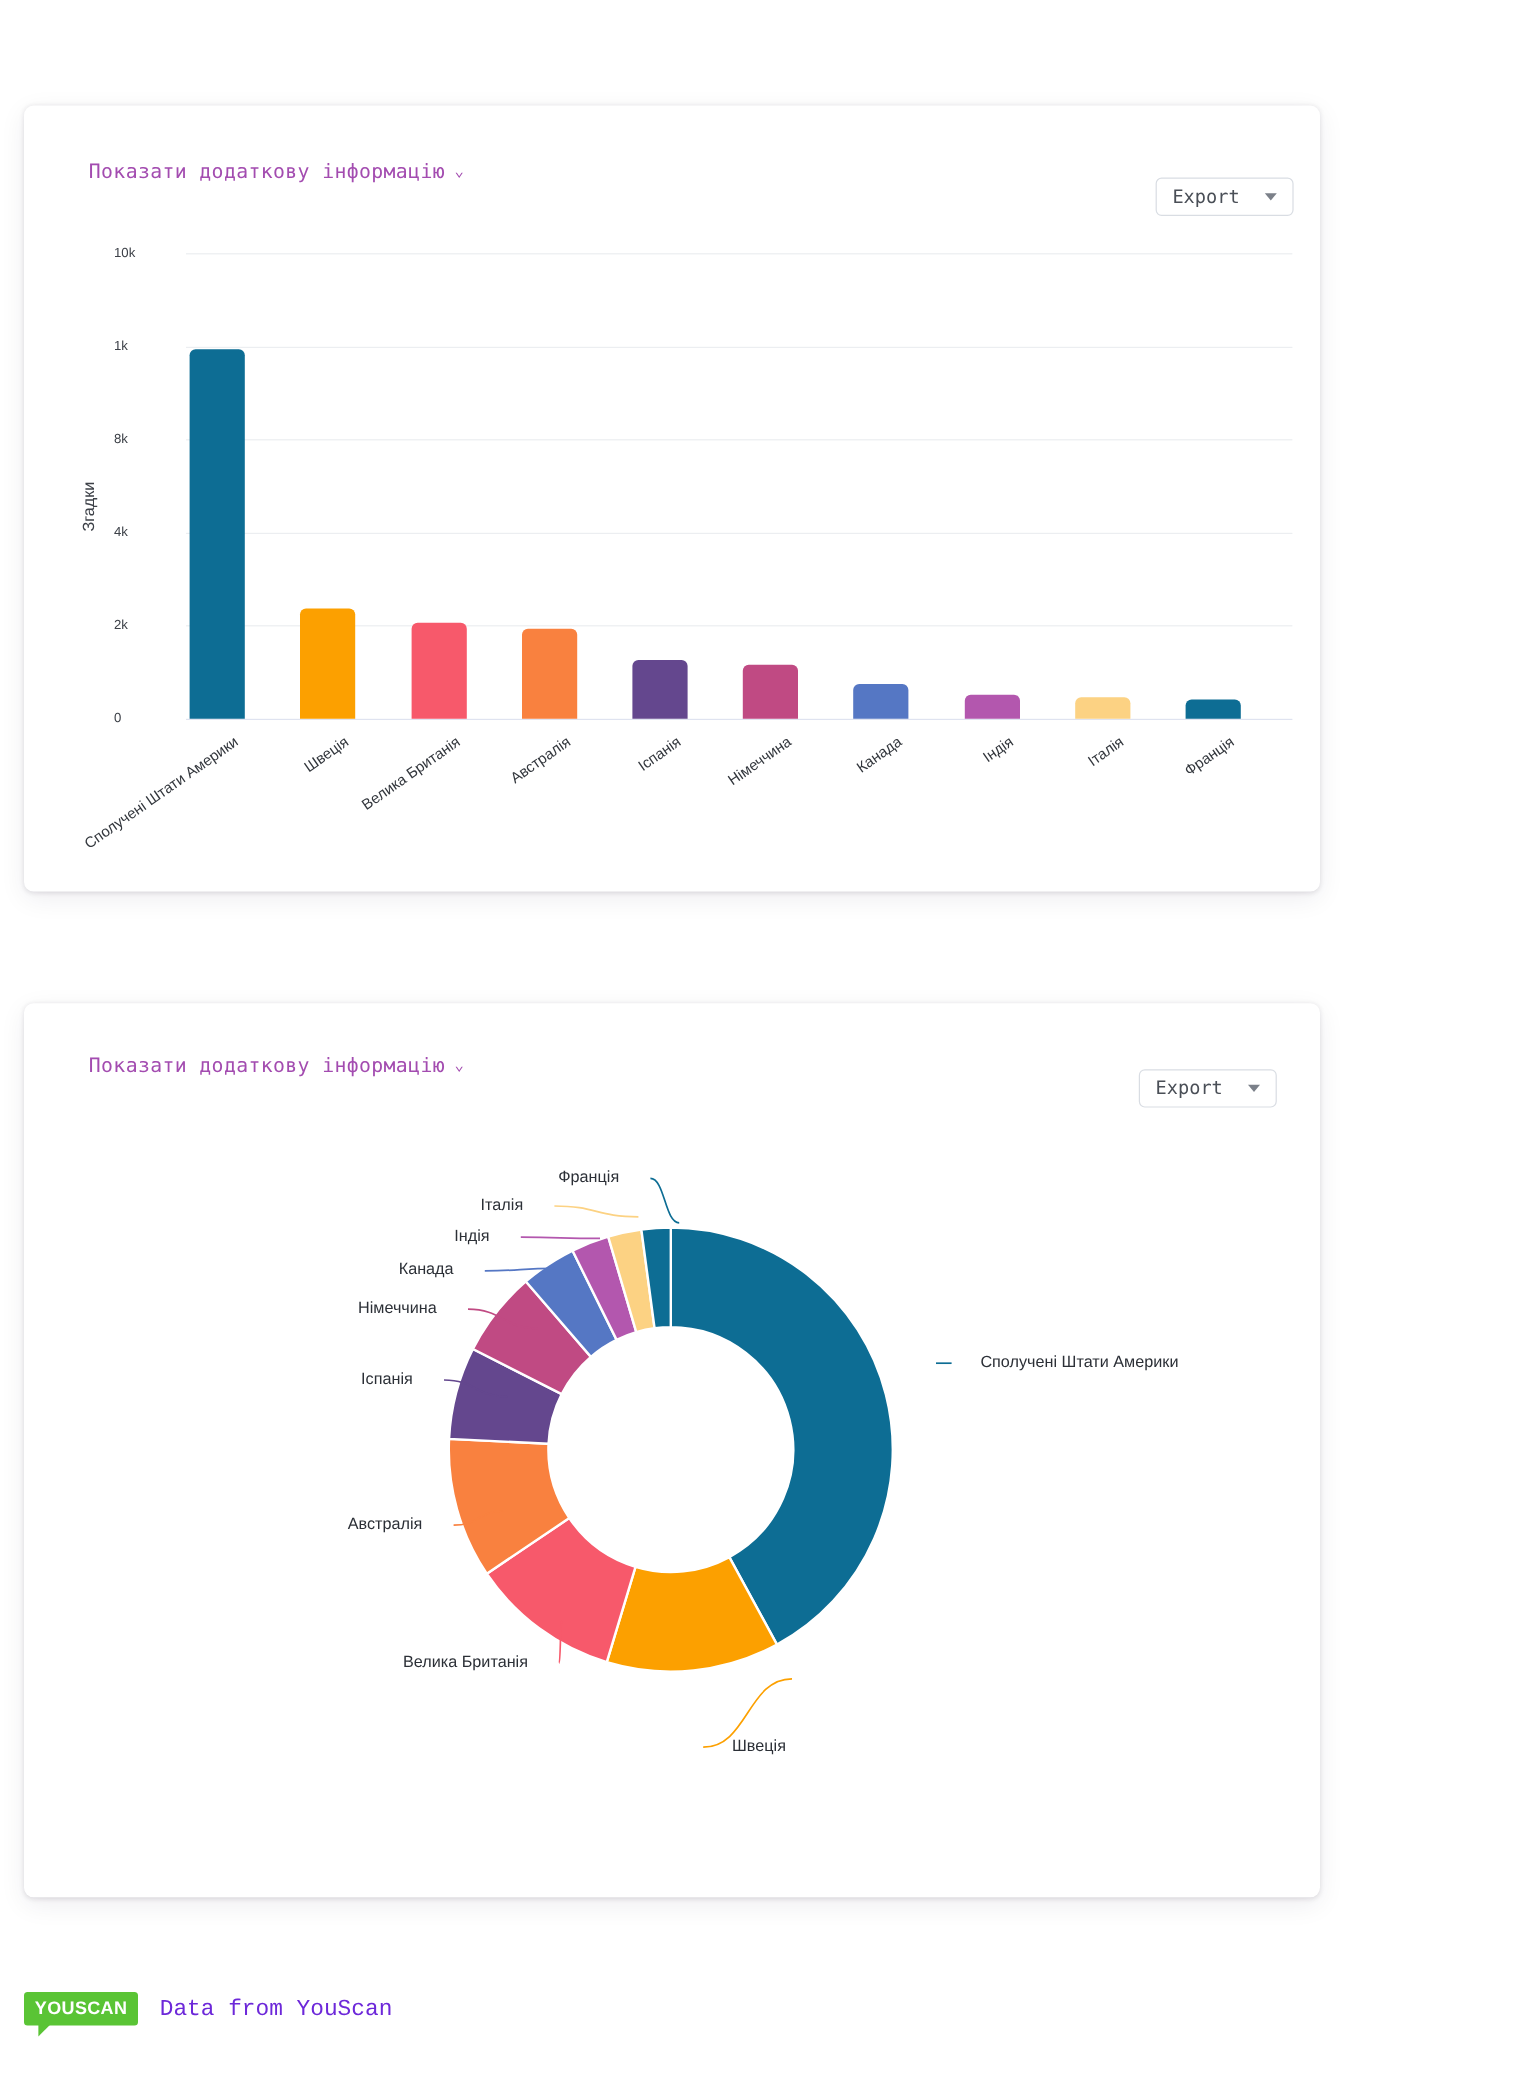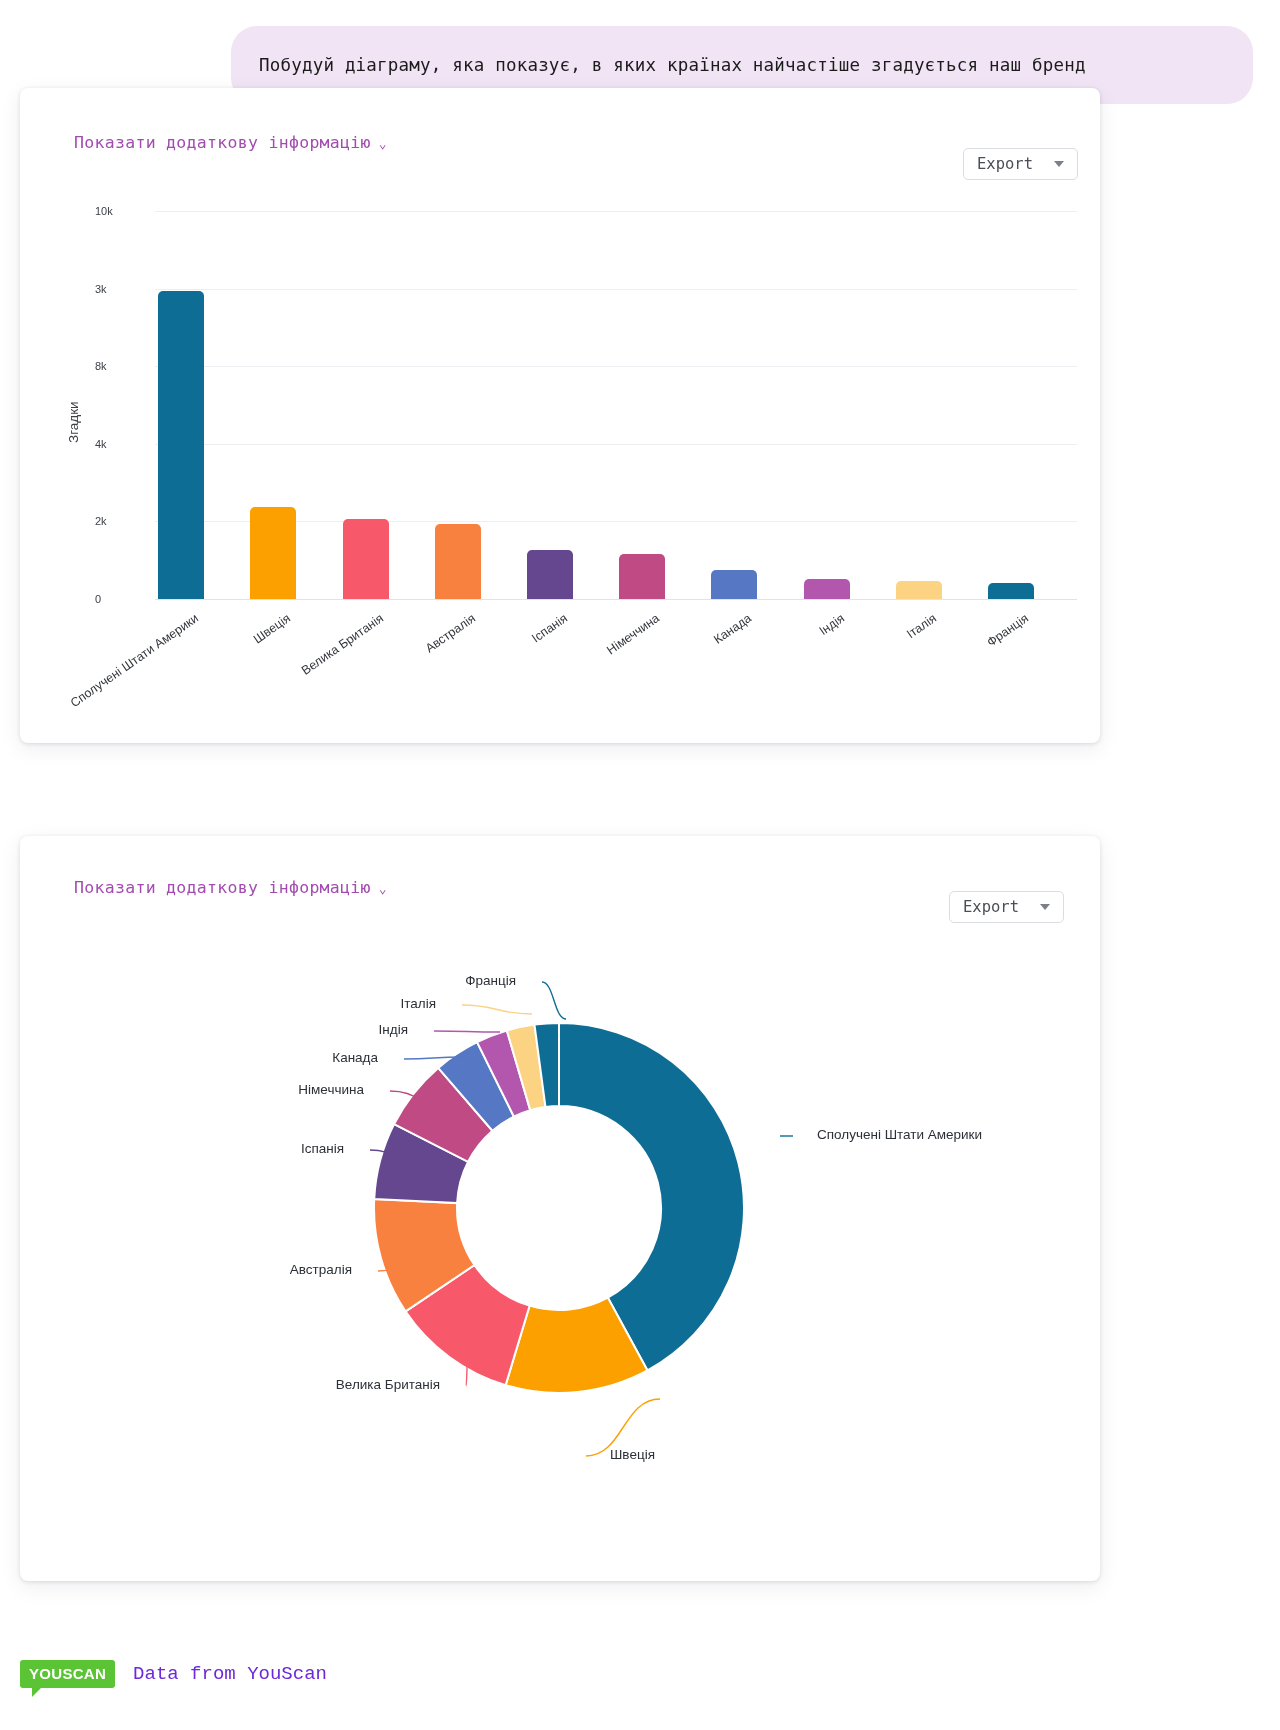--- a/index.html
+++ b/index.html
@@ -159,23 +159,20 @@
     font-size: 13.5px;
     color: #2c3037;
     white-space: nowrap;
   }
 </style>
 </head>
 <body>
 
 <div class="page">
 
-  <div class="bubble" id="bubble-1">
-    <span>Побудуй діаграму, яка показує, в яких країнах найчастіше згадується наш бренд</span>
-  </div>
 
   <div class="card" id="card-bar">
 
     <div class="card-more" style="left:54px; top:45px;">
       <span>Показати додаткову інформацію</span>
       <span class="chev">⌄</span>
     </div>
 
     <div class="export-btn" style="right:22px; top:60px;">
       <span>Export</span>
@@ -189,21 +186,21 @@
           <div class="gridline" style="left: 135px; width: 922px; top: 355.8px;"></div>
           <div class="gridline" style="left: 135px; width: 922px; top: 278.2px;"></div>
           <div class="gridline" style="left: 135px; width: 922px; top: 200.6px;"></div>
           <div class="gridline" style="left: 135px; width: 922px; top: 123px;"></div>
         </div>
       <div id="bar-yticks">
           <div class="ytick" style="top: 511px; left: 75px;">0</div>
           <div class="ytick" style="top: 433.4px; left: 75px;">2k</div>
           <div class="ytick" style="top: 355.8px; left: 75px;">4k</div>
           <div class="ytick" style="top: 278.2px; left: 75px;">8k</div>
-          <div class="ytick" style="top: 200.6px; left: 75px;">3k</div>
+          <div class="ytick" style="top: 200.6px; left: 75px;">1k</div>
           <div class="ytick" style="top: 123px; left: 75px;">10k</div>
         </div>
       <div class="axis-label-y">Згадки</div>
       <div id="bar-bars">
           <div class="bar" title="Сполучені Штати Америки" style="left: 138.1px; width: 46px; top: 202.54px; height: 308.46px; background: rgb(13, 109, 148);"></div>
           <div class="bar" title="Швеція" style="left: 230.3px; width: 46px; top: 418.656px; height: 92.344px; background: rgb(252, 160, 0);"></div>
           <div class="bar" title="Велика Британія" style="left: 322.5px; width: 46px; top: 431.072px; height: 79.928px; background: rgb(247, 89, 107);"></div>
           <div class="bar" title="Австралія" style="left: 414.7px; width: 46px; top: 436.116px; height: 74.884px; background: rgb(249, 129, 63);"></div>
           <div class="bar" title="Іспанія" style="left: 506.9px; width: 46px; top: 461.724px; height: 49.276px; background: rgb(100, 71, 142);"></div>
           <div class="bar" title="Німеччина" style="left: 599.1px; width: 46px; top: 465.604px; height: 45.396px; background: rgb(192, 74, 131);"></div>

